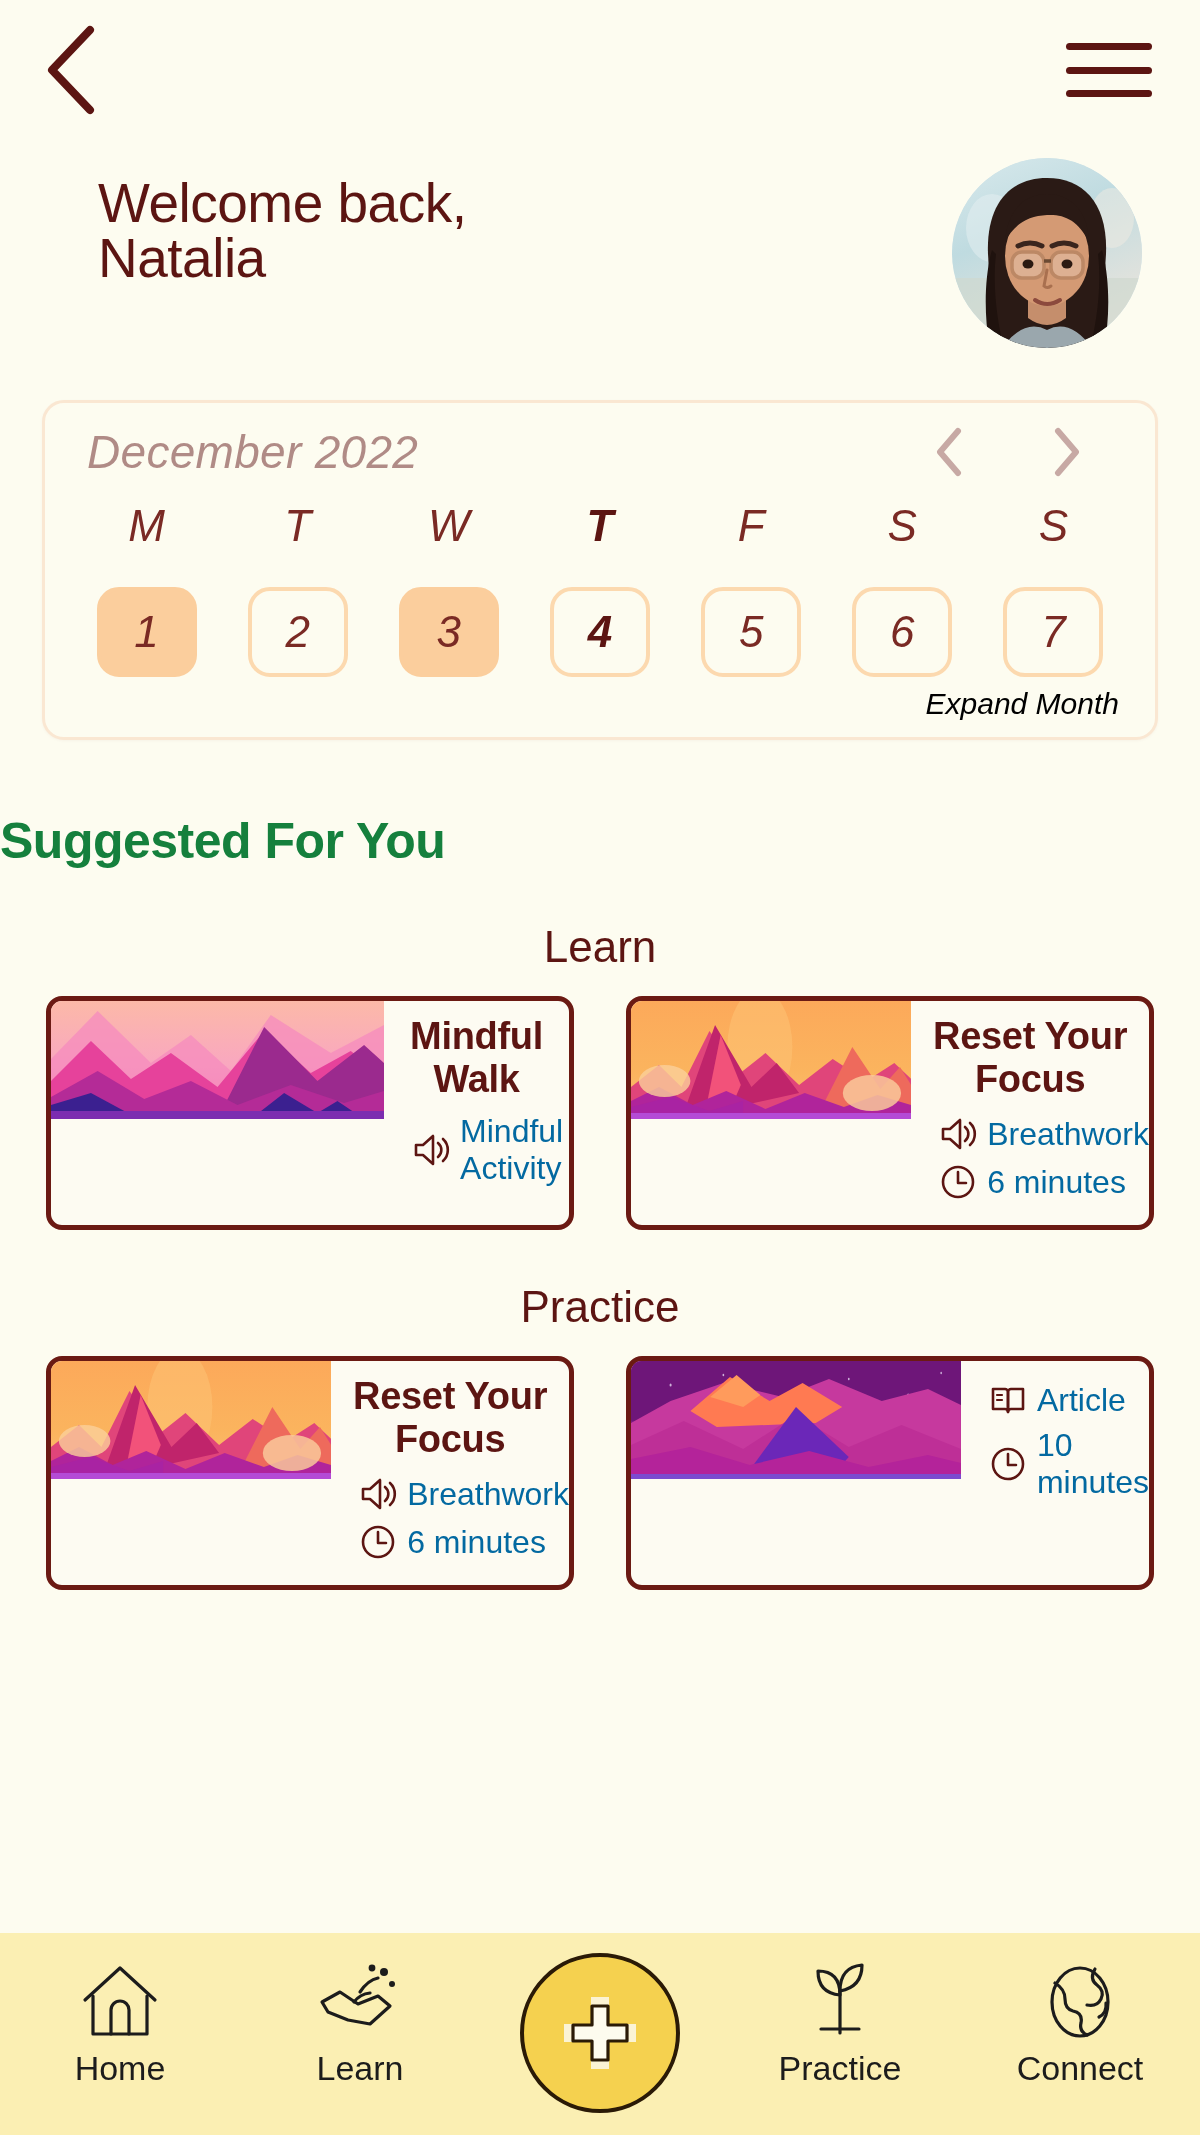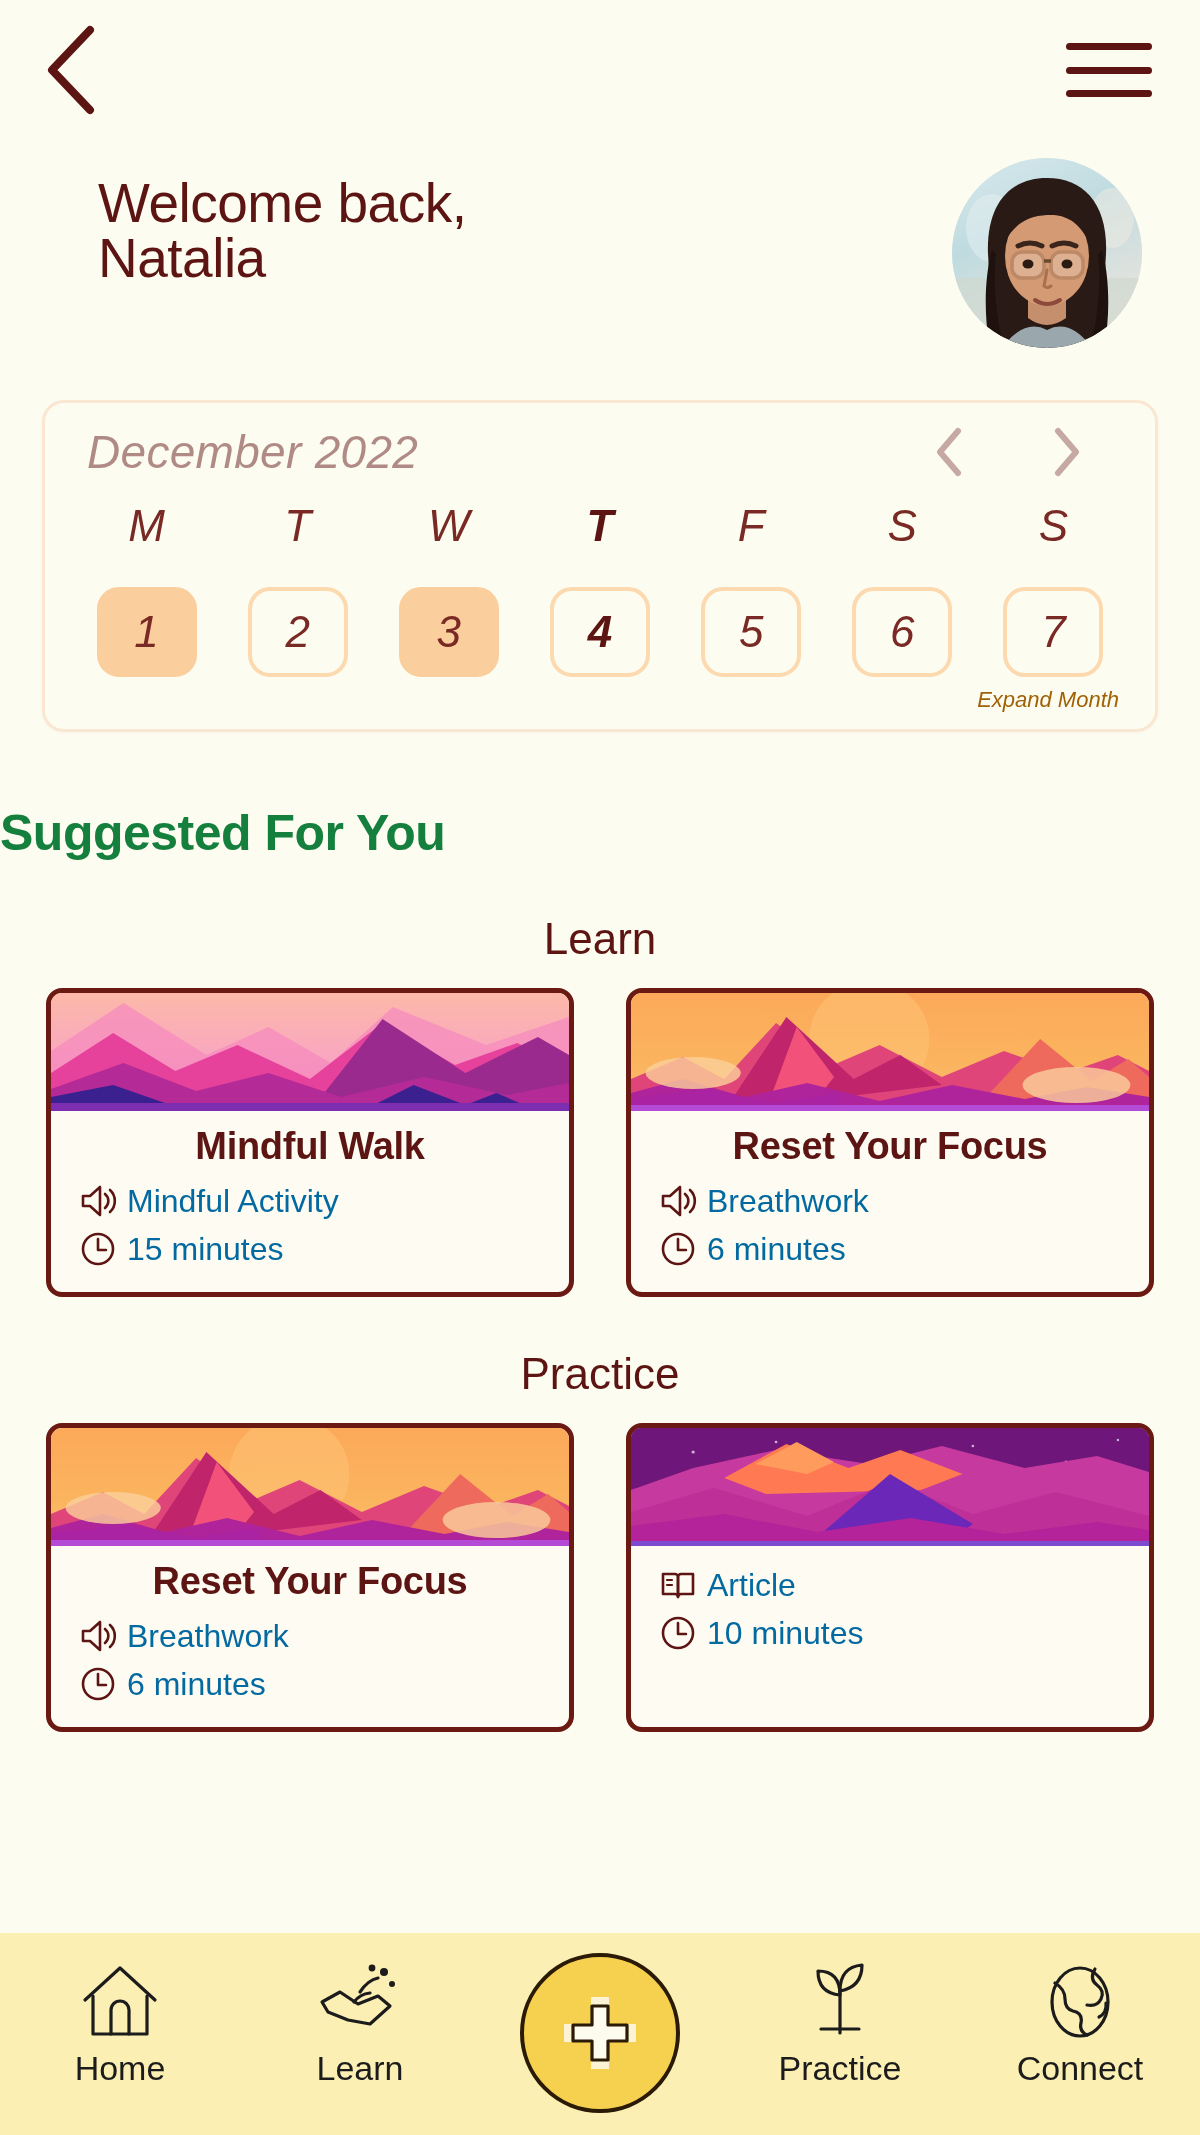--- a/index.html
+++ b/index.html
@@ -77,21 +77,21 @@
     border-radius:22px;
     display:flex; align-items:center; justify-content:center;
     font-size:44px; color:#7A2A24;
     border:4px solid transparent;
     cursor:pointer;
   }
   .pill.outline { border-color:#FCD9AF; background:transparent; }
   .pill.filled  { background:#FBCE9D; border-color:#FBCE9D; }
   .pill.today   { color:#5C1512; font-weight:700; }
   .cal-foot { display:flex; justify-content:flex-end; padding:10px 10px 2px 0; }
-  .expand-month { color:#a16207; font-size:22px; cursor:pointer; }
+  .expand-month { color:#000000; font-size:30px; cursor:pointer; }
 
   
   .h-suggested {
     text-align:left; color:#15803d;
     font-size:50px; font-weight:700; letter-spacing:-0.5px;
     margin-top:72px;
   }
   .h-section {
     text-align:center; color:#5C1512;
     font-size:44px; font-weight:500;
@@ -104,21 +104,21 @@
     padding:0 46px;
     margin-top:24px;
   }
   .card {
     flex:1 1 0;
     border:5px solid #6B1A13;
     border-radius:16px;
     overflow:hidden;
     background:#FDFBF2;
     cursor:pointer;
-    display:flex; flex-direction:column;
+    display:flex; flex-direction:row;
   }
   .card-art { height:118px; width:100%; display:block; }
   .card-body { padding:12px 0 22px 0; }
   .card-title {
     text-align:center; color:#5C1512;
     font-size:38px; font-weight:700; letter-spacing:-0.3px;
     padding:2px 10px 6px 10px;
   }
   .meta {
     display:flex; align-items:center; gap:8px;
@@ -302,29 +302,20 @@
          <div class="card-title">Mindful Walk</div>
          <div class="meta">
            <span class="ic">
                 <svg width="40" height="40" viewBox="0 0 40 40">
       <path d="M5 15 h7 L22 6 v28 l-10 -9 H5 Z" fill="none" stroke="#5C1512" stroke-width="2.6" stroke-linejoin="round"></path>
       <path d="M27 13 a9 9 0 0 1 0 14" fill="none" stroke="#5C1512" stroke-width="2.6" stroke-linecap="round"></path>
       <path d="M32 9 a15 15 0 0 1 0 22" fill="none" stroke="#5C1512" stroke-width="2.6" stroke-linecap="round"></path>
     </svg>
               </span>
            <span>Mindful Activity</span>
-         </div>
-         <div class="meta">
-           <span class="ic">
-                <svg width="40" height="40" viewBox="0 0 40 40">
-      <circle cx="20" cy="20" r="15" fill="none" stroke="#5C1512" stroke-width="2.6"></circle>
-      <path d="M20 10 v11 h8" fill="none" stroke="#5C1512" stroke-width="2.6" stroke-linecap="round" stroke-linejoin="round"></path>
-    </svg>
-              </span>
-           <span>15 minutes</span>
          </div>
        </div>
         </div>
         <div class="card">
           <svg class="card-art" viewBox="0 0 500 118" preserveAspectRatio="none">
       <defs>
               <linearGradient id="sky2" x1="0" y1="0" x2="0" y2="1">
         <stop offset="0%" stop-color="#FCA95A"></stop>
                 <stop offset="60%" stop-color="#FBB45E"></stop>
                 <stop offset="100%" stop-color="#FAC074"></stop>

